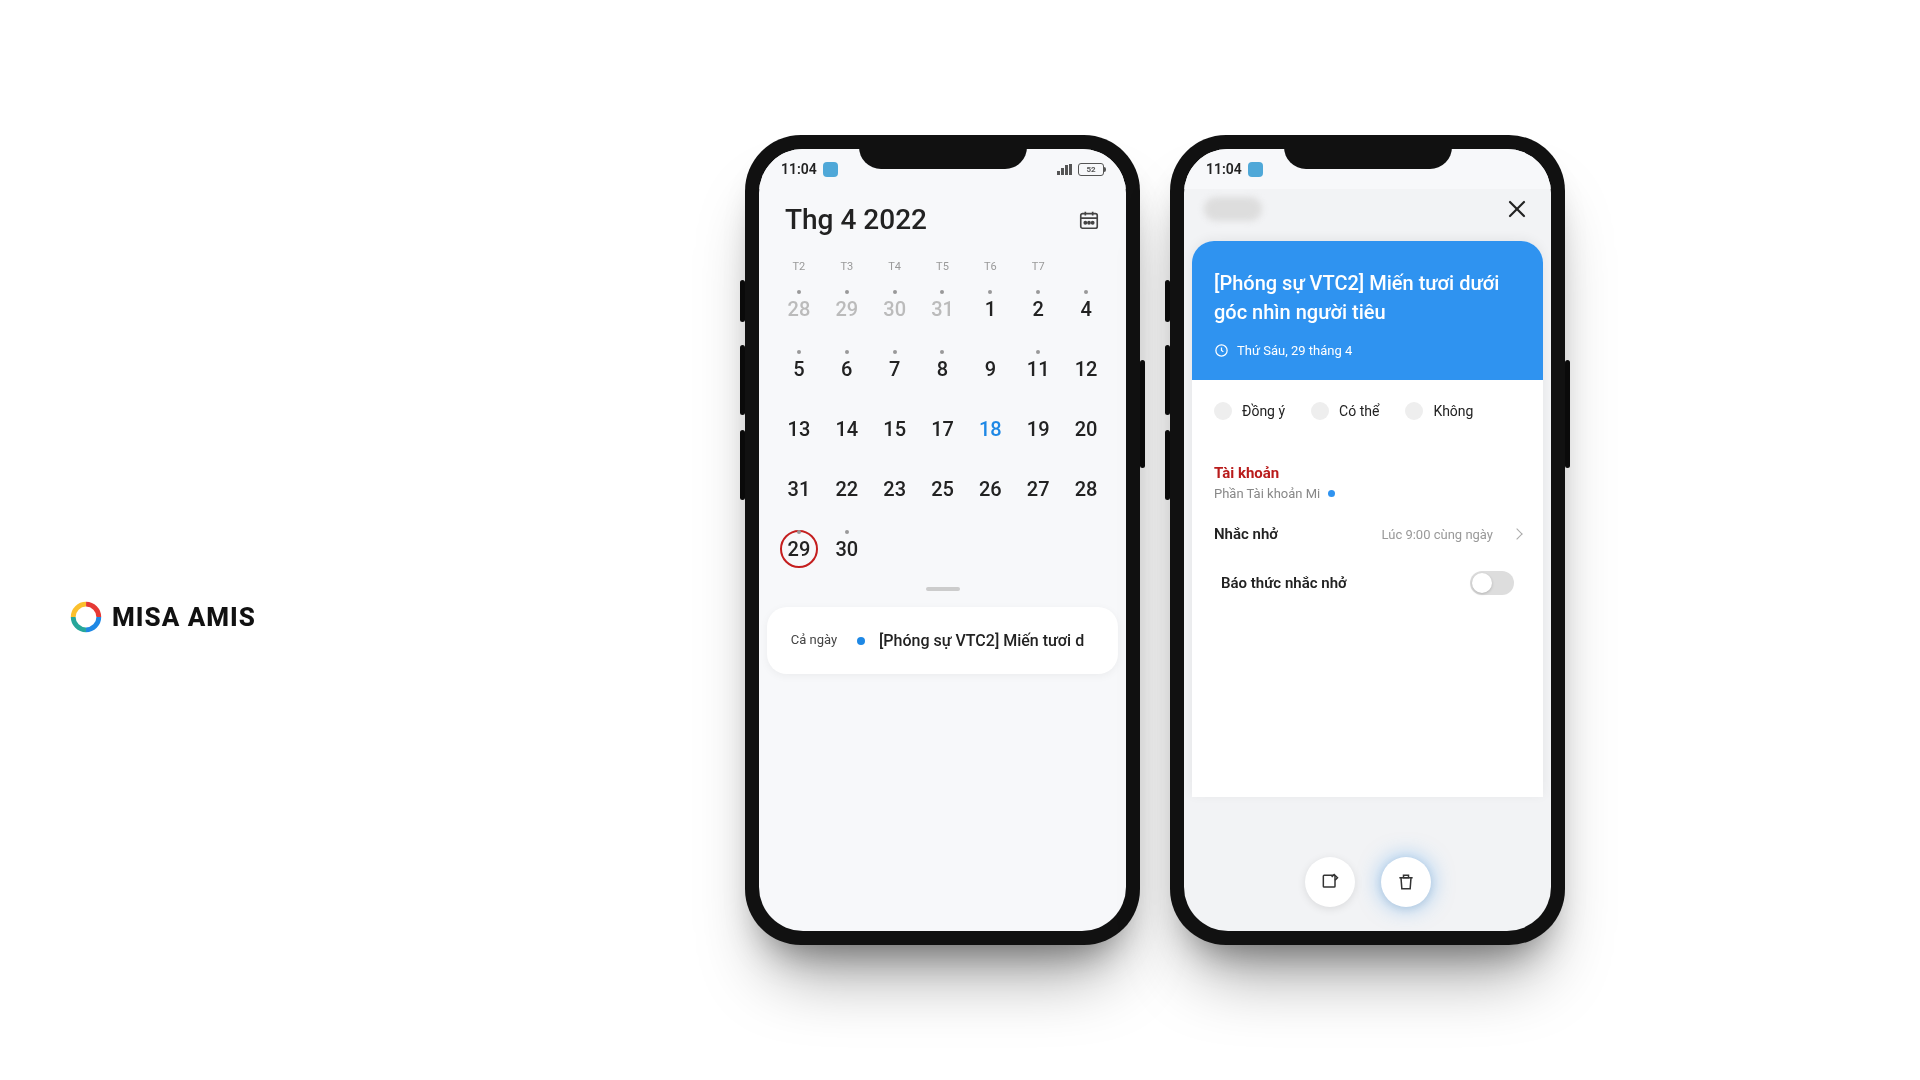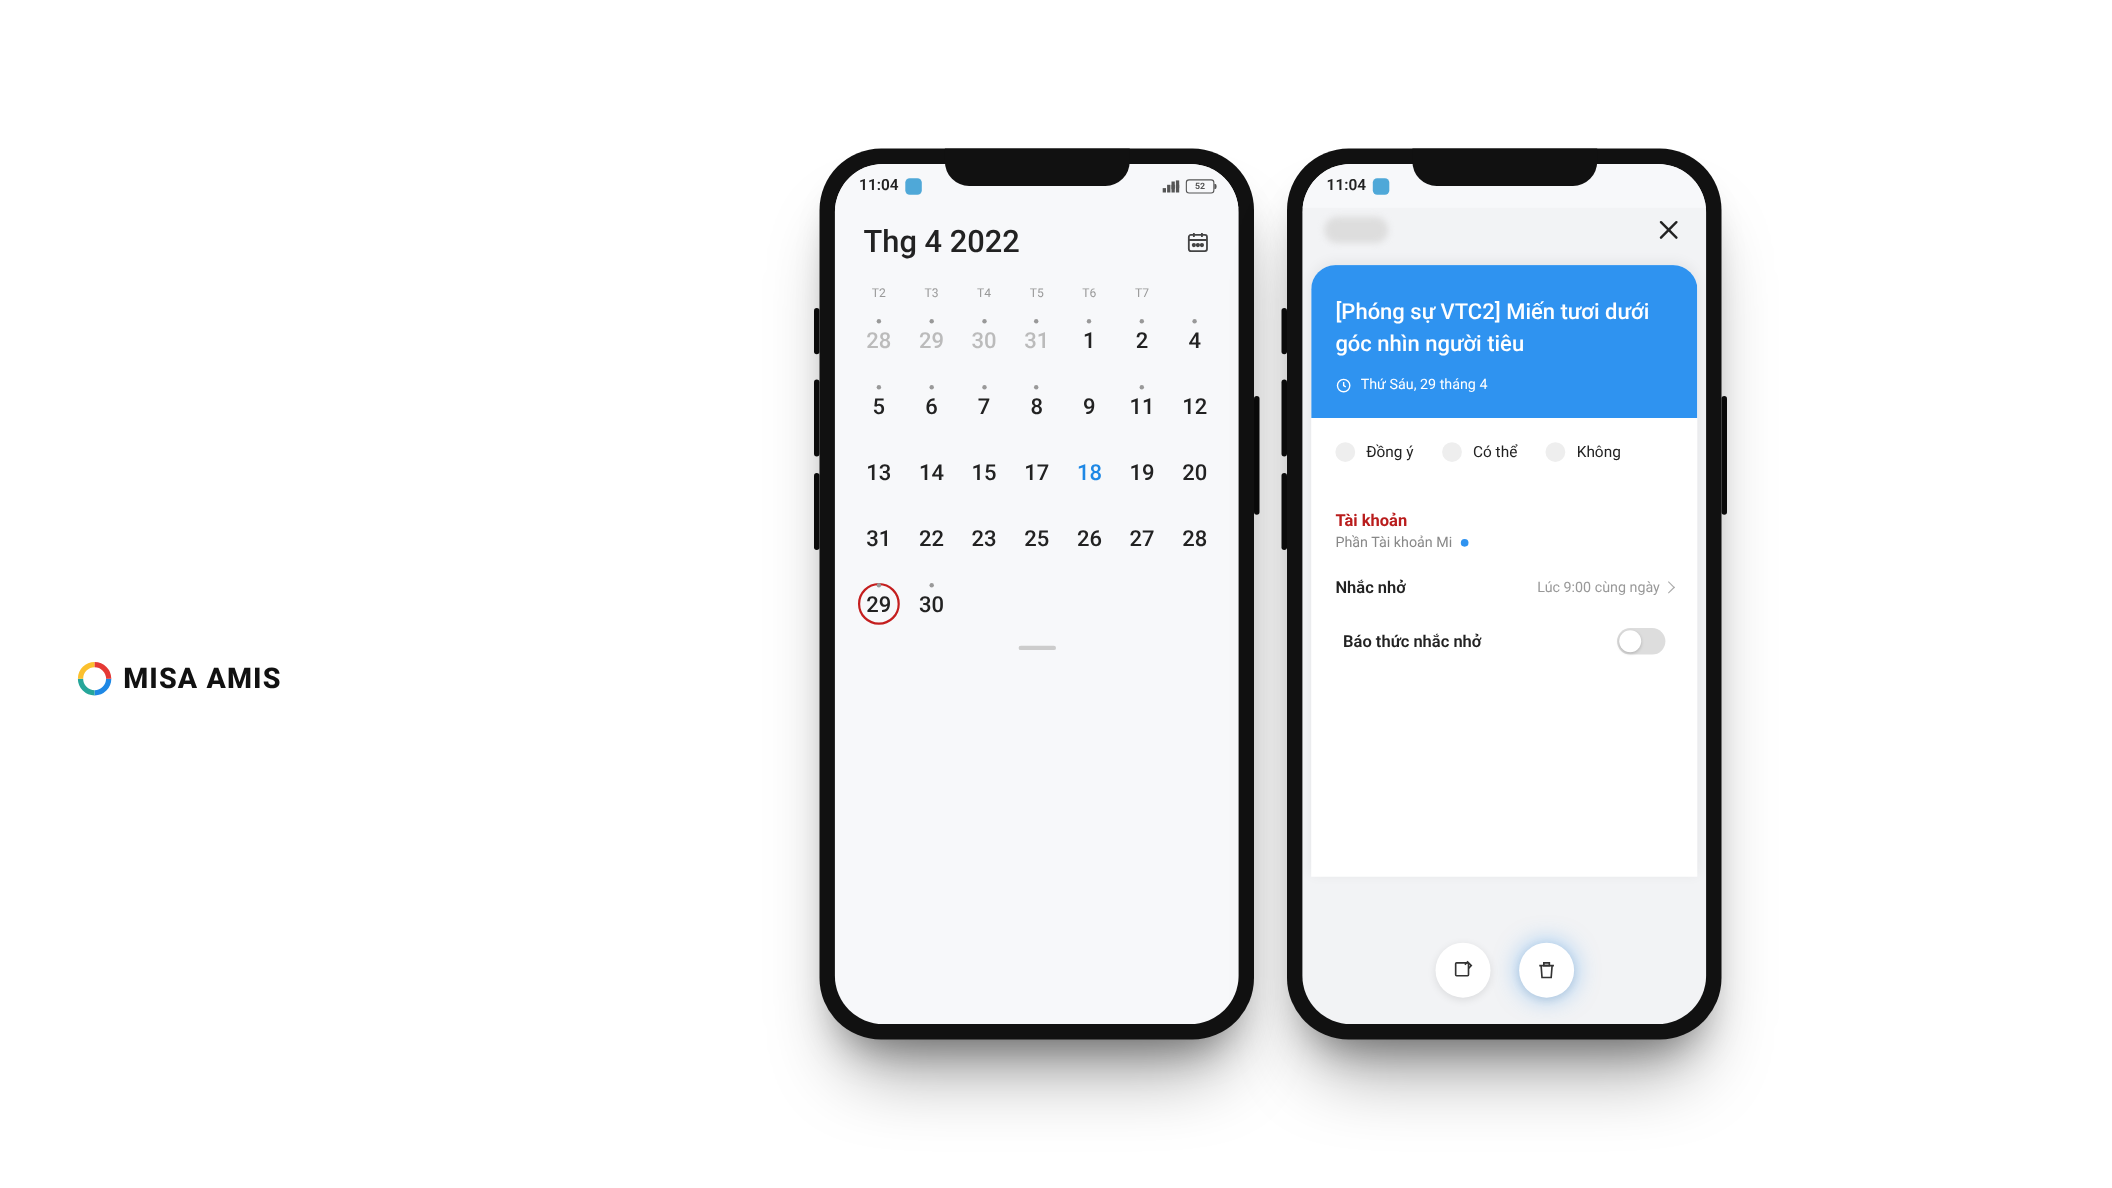--- a/index.html
+++ b/index.html
@@ -60,21 +60,21 @@
 .card-sub{display:flex;align-items:center;gap:8px;margin-top:16px;font-size:13px}
 .clock-ico{width:15px;height:15px}
 .rsvp-row{display:flex;gap:26px;padding:22px 22px 24px}
 .rsvp{display:flex;align-items:center;gap:10px;font-size:14px;color:#222}
 .rsvp .dot{width:18px;height:18px;border-radius:50%;background:#eee}
 .section-label{font-size:15px;font-weight:700;color:#b91c1c;padding:0 22px;margin-top:20px}
 .section-sub{font-size:13px;color:#888;padding:4px 22px 0;display:flex;align-items:center;gap:8px}
 .blue-dot{width:7px;height:7px;background:#2f93f0;border-radius:50%}
 .row2{display:flex;align-items:center;justify-content:space-between;padding:24px 22px 0}
 .row2-label{font-size:15px;font-weight:600;color:#222}
-.row2-val{font-size:13px;color:#999;display:flex;align-items:center;gap:4px}
+.row2-val{font-size:13px;color:#999;display:flex;align-items:center;gap:20px}
 .chev{width:8px;height:8px;border-right:1.5px solid #aaa;border-top:1.5px solid #aaa;transform:rotate(45deg)}
 .row3{display:flex;align-items:center;justify-content:space-between;padding:28px 29px}
 .toggle{width:44px;height:24px;background:#ddd;border-radius:12px;position:relative}
 .toggle::after{content:"";position:absolute;width:20px;height:20px;background:#fff;border-radius:50%;top:2px;left:2px;box-shadow:0 1px 3px rgba(0,0,0,.2)}
 .action-bar{position:absolute;bottom:24px;left:0;right:0;display:flex;justify-content:center;gap:26px}
 .action-btn{width:50px;height:50px;background:#fff;border-radius:50%;display:flex;align-items:center;justify-content:center;box-shadow:0 2px 8px rgba(0,0,0,.1)}
 .action-btn.glow{box-shadow:0 0 22px rgba(47,147,240,.5),0 2px 8px rgba(0,0,0,.1)}
 </style>
 </head>
 <body>
@@ -235,20 +235,27 @@
               <div class="day-dot"></div>
               <div class="day-num">29</div>
             </div>
             <div class="day">
               <div class="day-dot"></div>
               <div class="day-num">30</div>
             </div>
           </div>
         <div class="handle"></div>
       </div>
+      <div class="sheet">
+        <div class="event-row">
+          <div class="event-time">Cả ngày</div>
+          <div class="event-dot-blue"></div>
+          <div class="event-title">[Phóng sự VTC2] Miến tươi d</div>
+        </div>
+      </div>
     </div>
   </div>
 
   <div class="phone">
     <div class="phone-side-btn btn-l1"></div>
       <div class="phone-side-btn btn-l2"></div>
       <div class="phone-side-btn btn-l3"></div>
       <div class="phone-side-btn btn-r"></div>
     <div class="screen screen2">
       <div class="status-bar">

